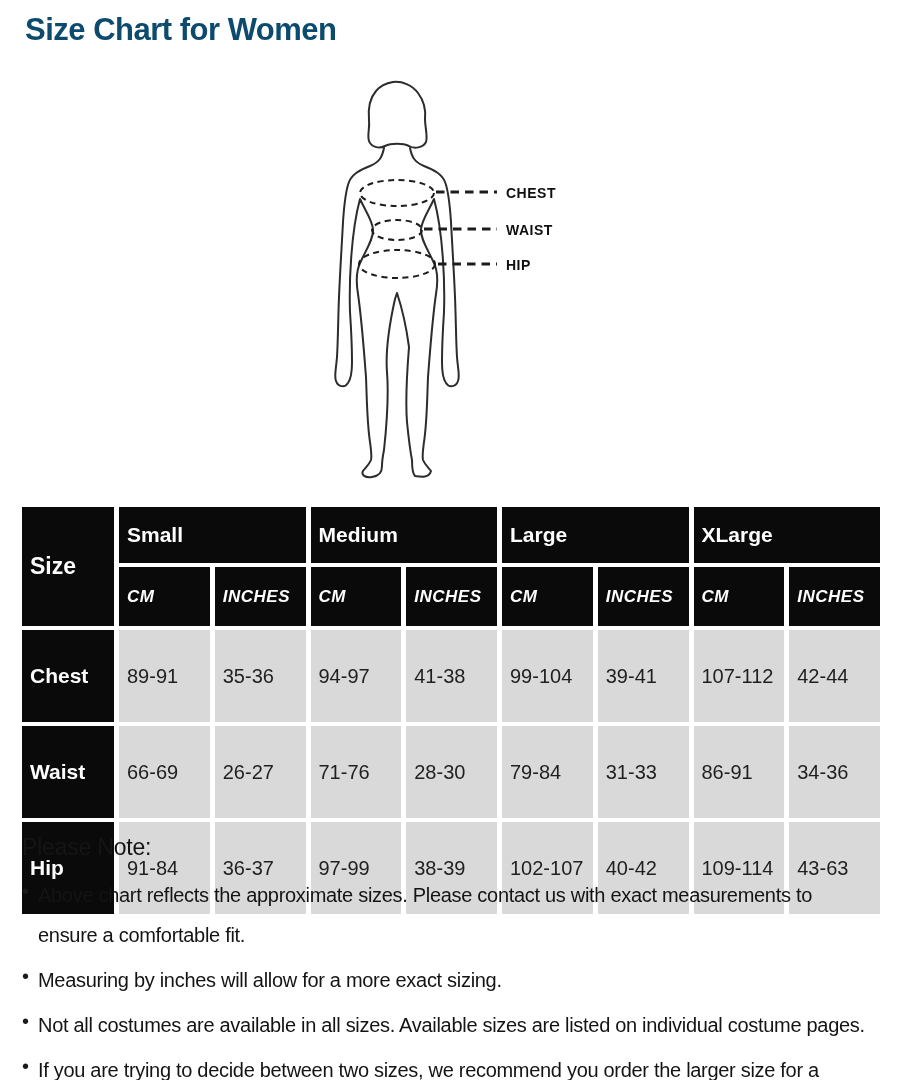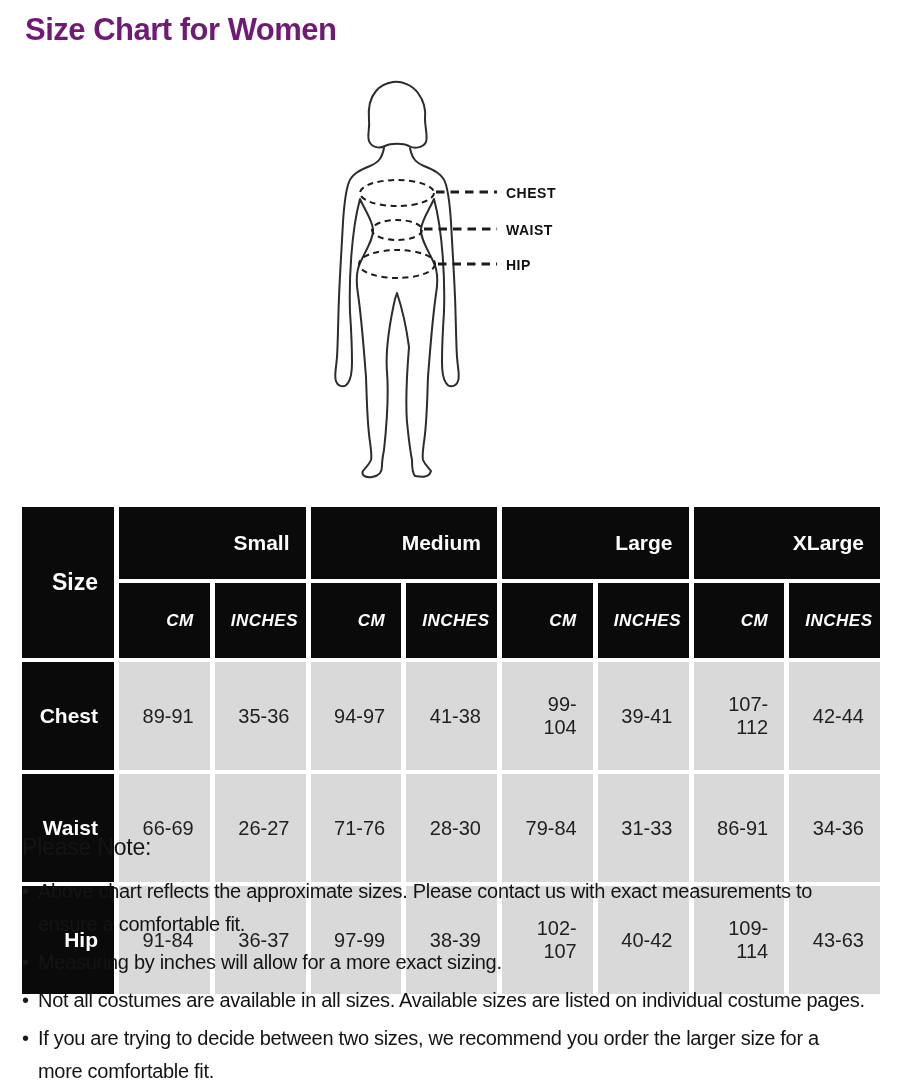--- a/index.html
+++ b/index.html
@@ -2,50 +2,50 @@
 <html><head>
 <meta charset="utf-8">
 <style>
   html,body { margin:0; padding:0; background:#ffffff; }
   body { width:905px; height:1080px; font-family:"Liberation Sans", sans-serif; color:#111; }
   .page { position:relative; width:905px; height:1080px; overflow:hidden; background:#fff; }
 
   
   .page-title {
     position:absolute; top:12px; left:25px; margin:0;
-    font-size:31px; font-weight:bold; letter-spacing:-0.5px; color:#701a75;
+    font-size:31px; font-weight:bold; letter-spacing:-0.5px; color:#0c4a6e;
   }
 
   
   .diagram { position:absolute; top:62px; left:0; width:905px; height:435px; }
   .diagram svg { display:block; width:905px; height:435px; }
   .figure-outline { fill:none; stroke:#2c2c2c; stroke-width:2; stroke-linecap:round; stroke-linejoin:round; }
   .measure-ellipse { fill:none; stroke:#1c1c1c; stroke-width:2; stroke-dasharray:6 4.5; }
   .leader-line { fill:none; stroke:#1c1c1c; stroke-width:3; stroke-dasharray:8.5 6; }
   .diagram-label { font-family:"Liberation Sans", sans-serif; font-size:14px; font-weight:bold; fill:#101010; letter-spacing:0.5px; }
 
   
   .size-table {
     position:absolute; top:503px; left:17px;
     width:868px; border-collapse:separate; border-spacing:5px 4px; table-layout:fixed;
   }
-  .size-table th, .size-table td { text-align:right; vertical-align:middle; padding:16px; }
+  .size-table th, .size-table td { text-align:left; vertical-align:middle; padding:8px; }
   .size-table th { background:#0a0a0a; color:#fdfdfd; font-weight:bold; }
   .corner-th { font-size:23px; }
   .group-th { height:40px; font-size:21px; }
   .unit-th { height:43px; font-size:17px; letter-spacing:0.5px;font-style:italic; }
   .row-th { font-size:21px; }
   .size-table td { background:#d9d9d9; color:#1f1f1f; font-size:20px; height:76px; }
 
   
   .notes { position:absolute; top:834px; left:18px; width:870px; }
   .notes-heading { font-size:23px; color:#151515; margin:0 0 14px 4px; letter-spacing:-0.2px; }
   .note-item { display:flex; align-items:flex-start; margin:0 0 5px 0; }
   .note-bullet { flex:none; width:16px; margin-left:4px; font-size:20px; line-height:33px; color:#1a1a1a; }
-  .note-text { font-size:20px; line-height:33px; letter-spacing:-0.3px; color:#141414; max-width:830px; }
+  .note-text { font-size:20px; line-height:40px; letter-spacing:-0.3px; color:#141414; max-width:830px; }
 </style>
 </head>
 <body>
 
 <div class="page">
 
   <h1 class="page-title">Size Chart for Women</h1>
 
   <div class="diagram">
     <svg viewBox="0 0 905 435">

